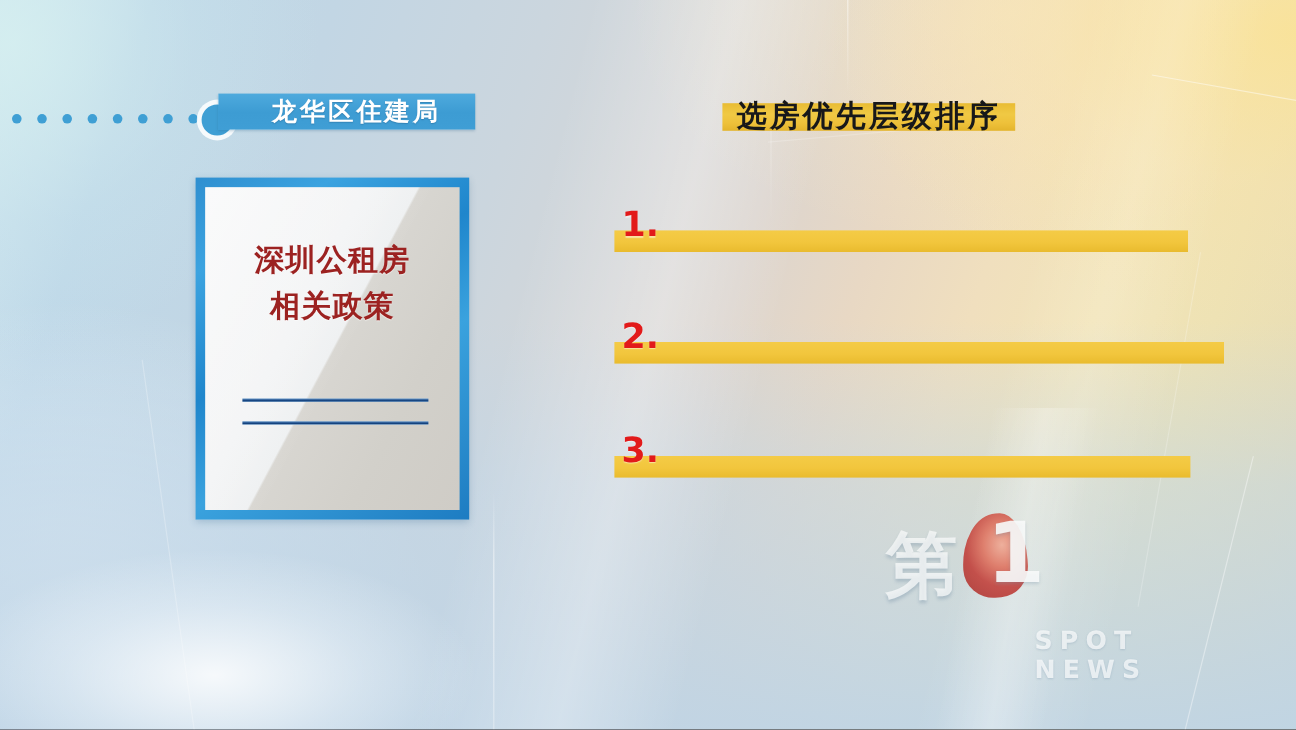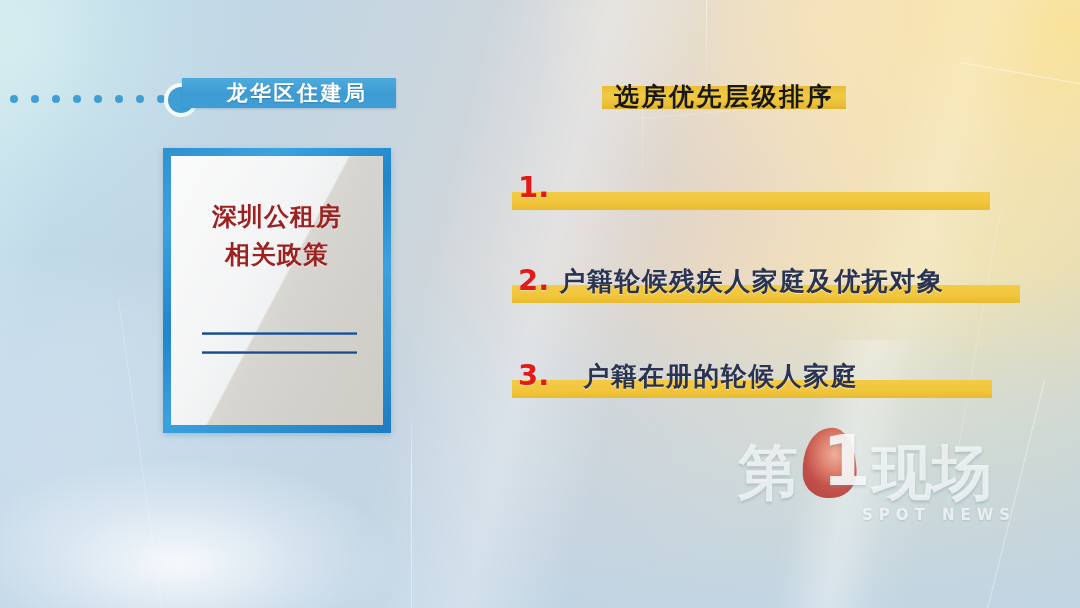--- a/index.html
+++ b/index.html
@@ -290,24 +290,24 @@
     position: absolute;
     left: 22px; top: -2px;
     color: rgba(255,255,255,0.90);
     font-size: 70px;
     font-weight: bold;
     line-height: 1;
     font-family: "DejaVu Sans", "Liberation Sans", sans-serif;
     text-shadow: 0 2px 3px rgba(90,120,150,0.30);
   }
   .logo-sub {
-    margin-top: 4px;
+    margin-top: 20px;
     padding-left: 124px;
     color: rgba(255,255,255,0.82);
-    font-size: 15px;
+    font-size: 21px;
     font-weight: bold;
     letter-spacing: 6px;
     text-shadow: 0 1px 2px rgba(90,120,150,0.3);
   }
 </style>
 </head>
 <body>
 
 <div id="stage">
 
@@ -376,35 +376,32 @@
     <div class="item-bar b3"></div>
 
     <div class="list-item i1">
       <span class="num">1.</span>
       <span class="gap" style="width:10px"></span>
     </div>
 
     <div class="list-item i2">
       <span class="num">2.</span>
       <span class="gap" style="width:10px"></span>
-      <span class="item-txt">户籍轮候残疾人家庭及优抚对象</span>
     </div>
 
     <div class="list-item i3">
       <span class="num">3.</span>
       <span class="gap"></span>
-      <span class="item-txt">户籍在册的轮候人家庭</span>
     </div>
   </div>
 
   <div class="logo">
     <div class="logo-row">
       <span class="logo-cn">第</span>
       <span class="logo-one">
         <span class="flame"></span>
         <span class="one-glyph">1</span>
       </span>
-      <span class="logo-cn">现场</span>
     </div>
     <div class="logo-sub">SPOT NEWS</div>
   </div>
 
 </div>
 
 </body></html>

